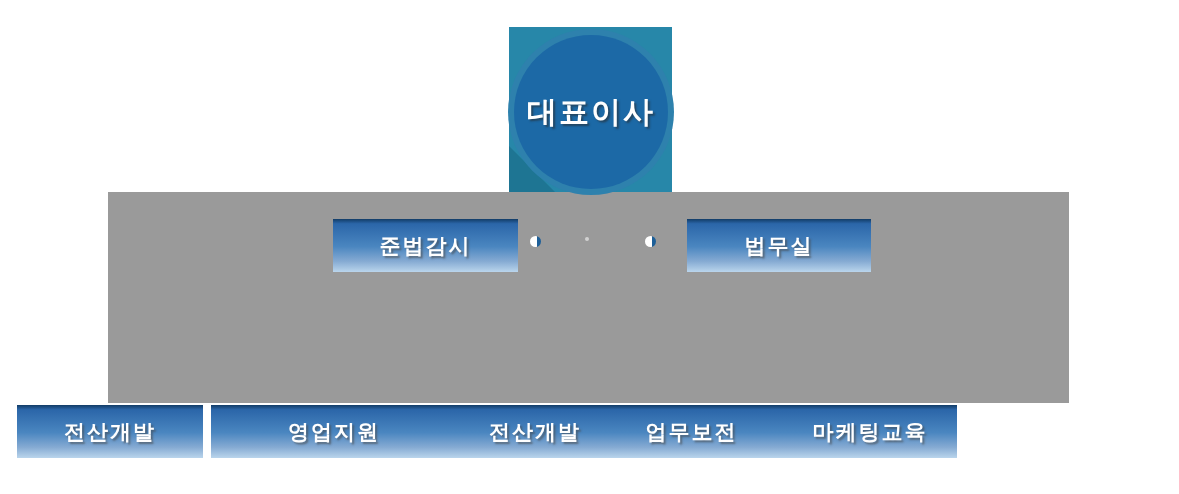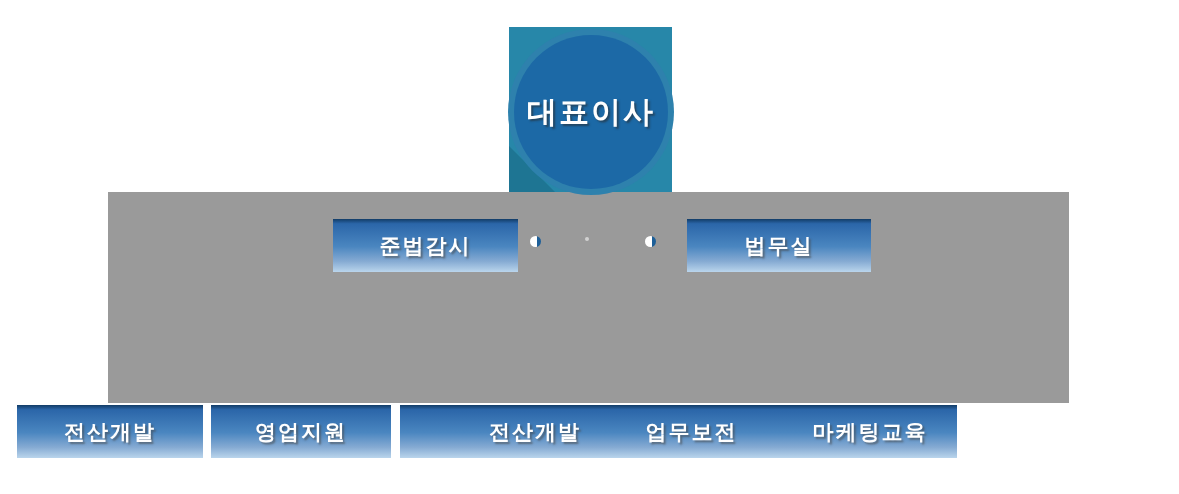--- a/index.html
+++ b/index.html
@@ -41,21 +41,21 @@
     display:flex;align-items:center;justify-content:center;
   }
   .node-box .label{
     color:var(--text_white);font-size:21px;font-weight:bold;letter-spacing:2px;
     text-shadow:2px 2px 2px rgba(70,70,70,0.6);
   }
   .staff-a{left:333px;top:219px;width:185px;}
   .staff-b{left:663px;top:219px;width:184px;margin-left:24px;}
   .dept{top:405px;}
   .d0{left:17px;width:186px;}
-  .d1{left:211px;width:180px;}
+  .d1{left:211px;width:180px;padding-left:33px;}
   .d2{left:400px;width:184px;padding-left:43px;}
   .d3{left:591px;width:201px;}
   .d4{left:783px;width:174px;}
   .d5{left:966px;width:187px;}
   
   .dot{
     position:absolute;top:236px;width:11px;height:11px;border-radius:50%;
     background:linear-gradient(90deg,#ffffff 62%,#1d5f98 62%);
   }
   .dot.dot-left{left:530px;}

